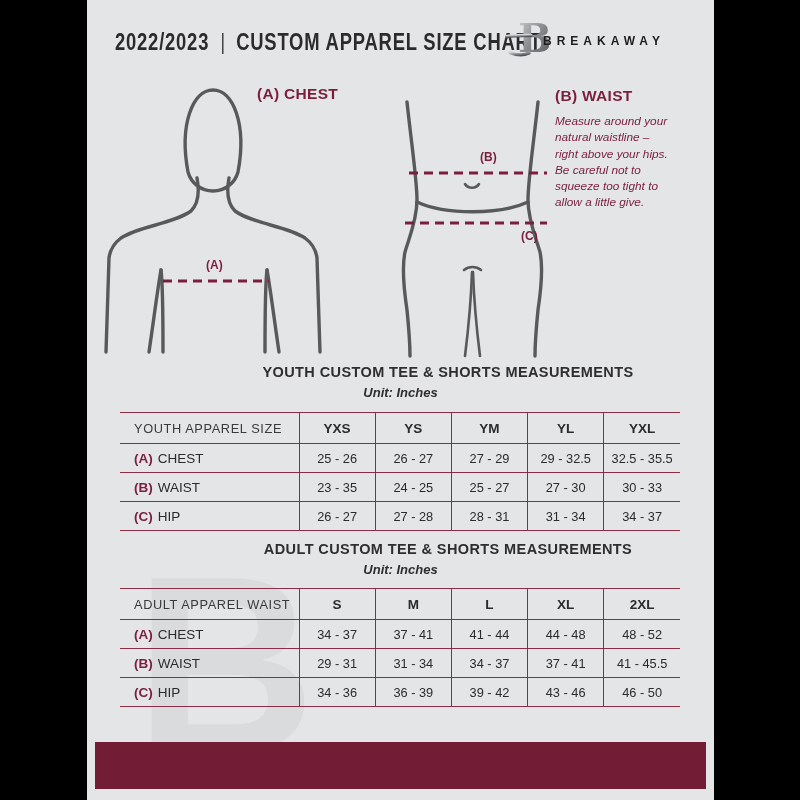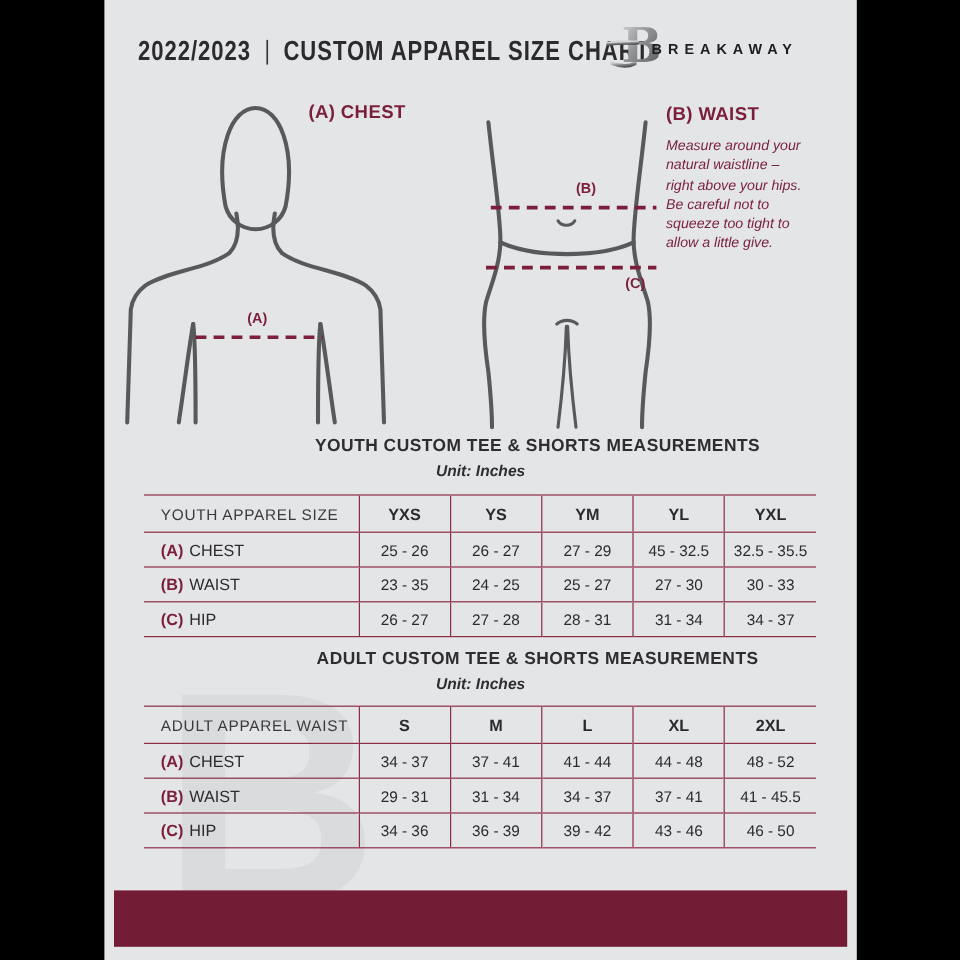--- a/index.html
+++ b/index.html
@@ -139,21 +139,21 @@
           <th>YL</th>
           <th>YXL</th>
         </tr>
       </thead>
       <tbody>
         <tr>
           <td class="lbl"><span class="pfx">(A)</span><span>CHEST</span></td>
           <td>25 - 26</td>
           <td>26 - 27</td>
           <td>27 - 29</td>
-          <td>45 - 32.5</td>
+          <td>29 - 32.5</td>
           <td>32.5 - 35.5</td>
         </tr>
         <tr>
           <td class="lbl"><span class="pfx">(B)</span><span>WAIST</span></td>
           <td>23 - 35</td>
           <td>24 - 25</td>
           <td>25 - 27</td>
           <td>27 - 30</td>
           <td>30 - 33</td>
         </tr>

